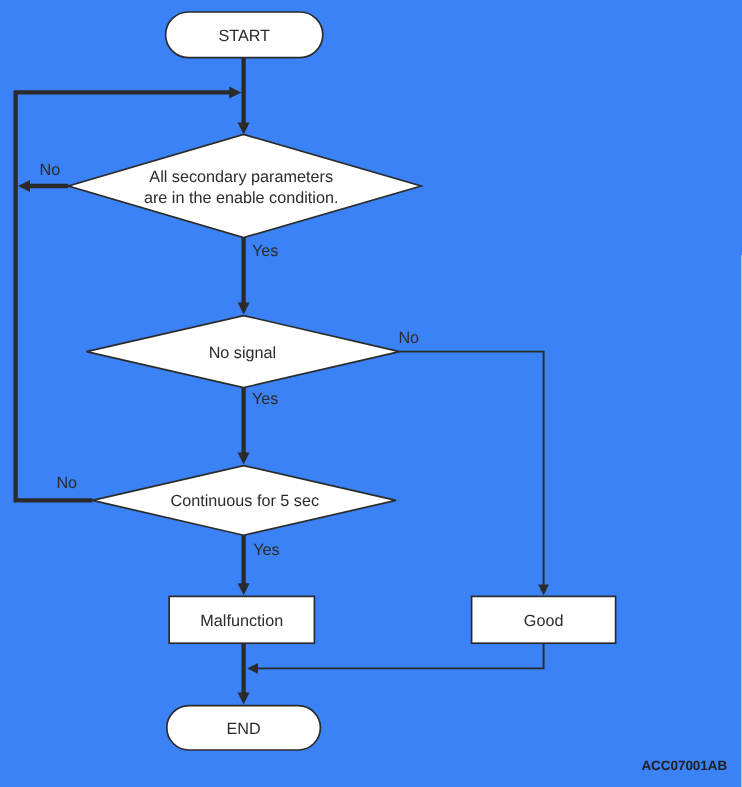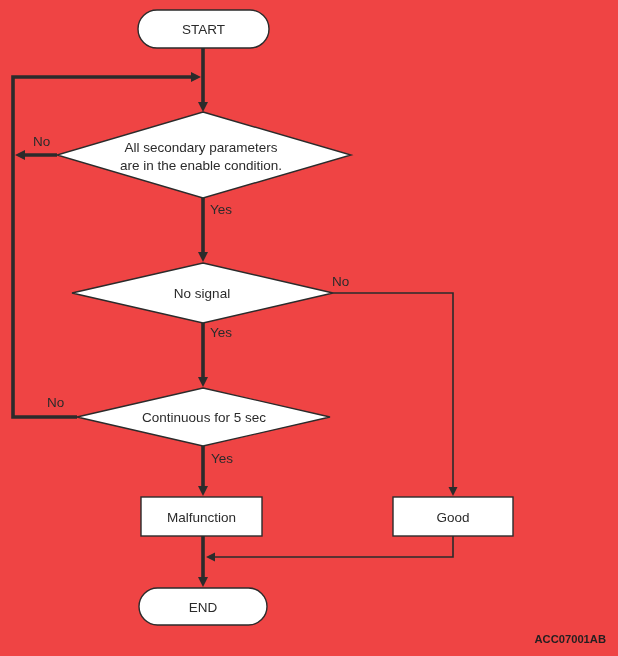--- a/index.html
+++ b/index.html
@@ -4,21 +4,21 @@
 <style>
   html, body {
     margin: 0;
     padding: 0;
     background: #ffffff;
   }
   #page {
     position: relative;
     width: 618px;
     height: 656px;
-    background: #ef4444;
+    background: #3b82f6;
     font-family: "Liberation Sans", sans-serif;
   }
   svg { display: block; }
   .shape {
     fill: #ffffff;
     stroke: #2b2b2b;
     stroke-width: 1.4;
   }
   .edge-thick {
     fill: none;

